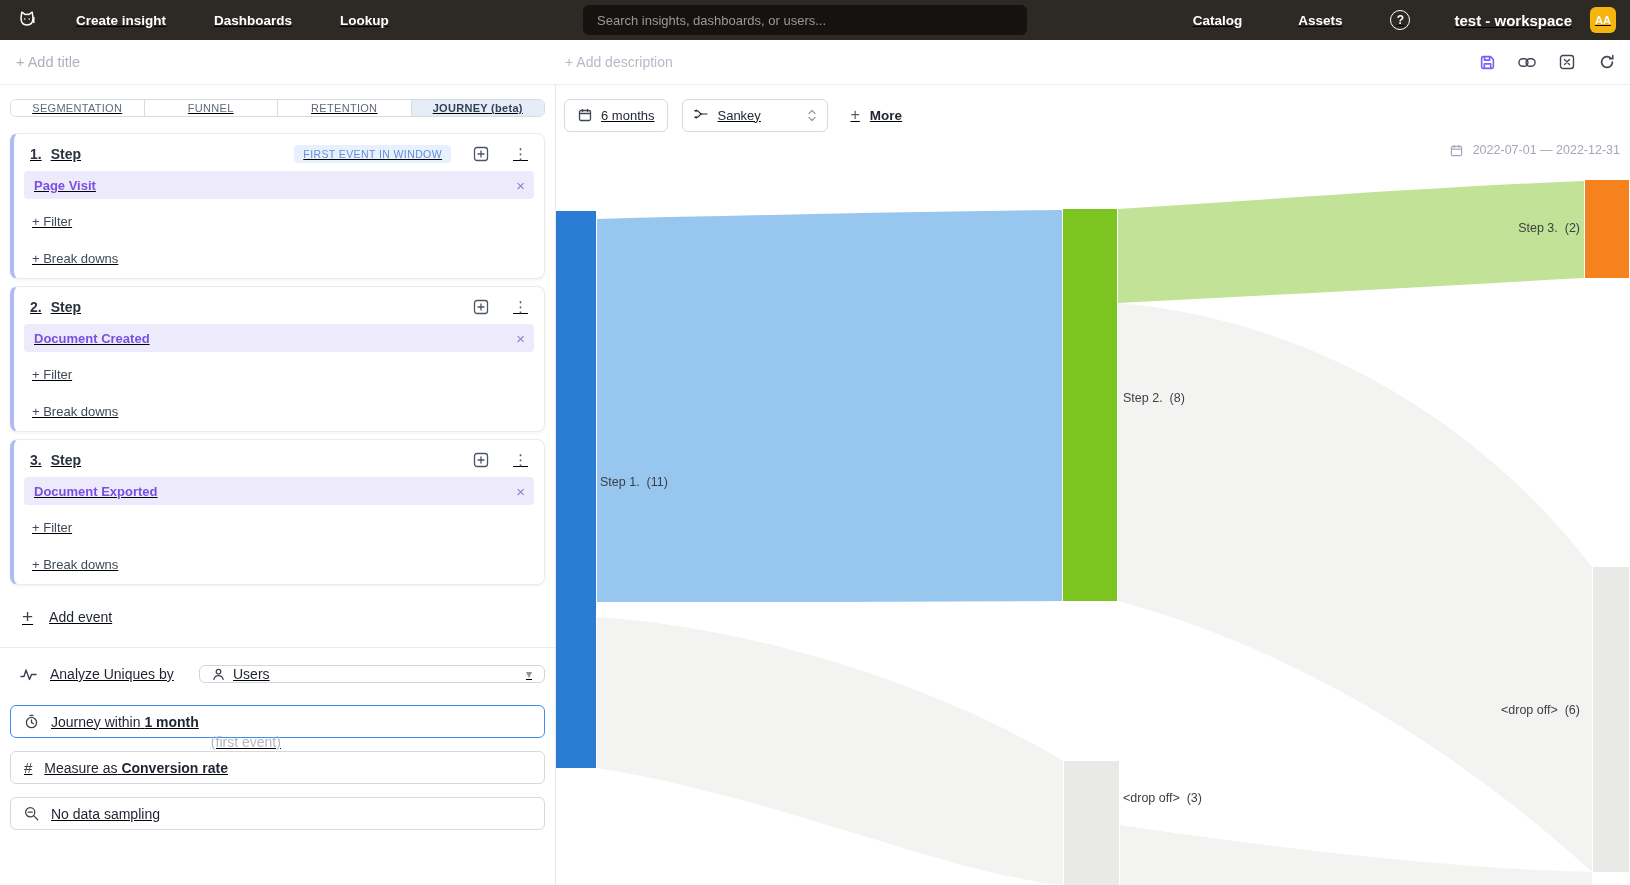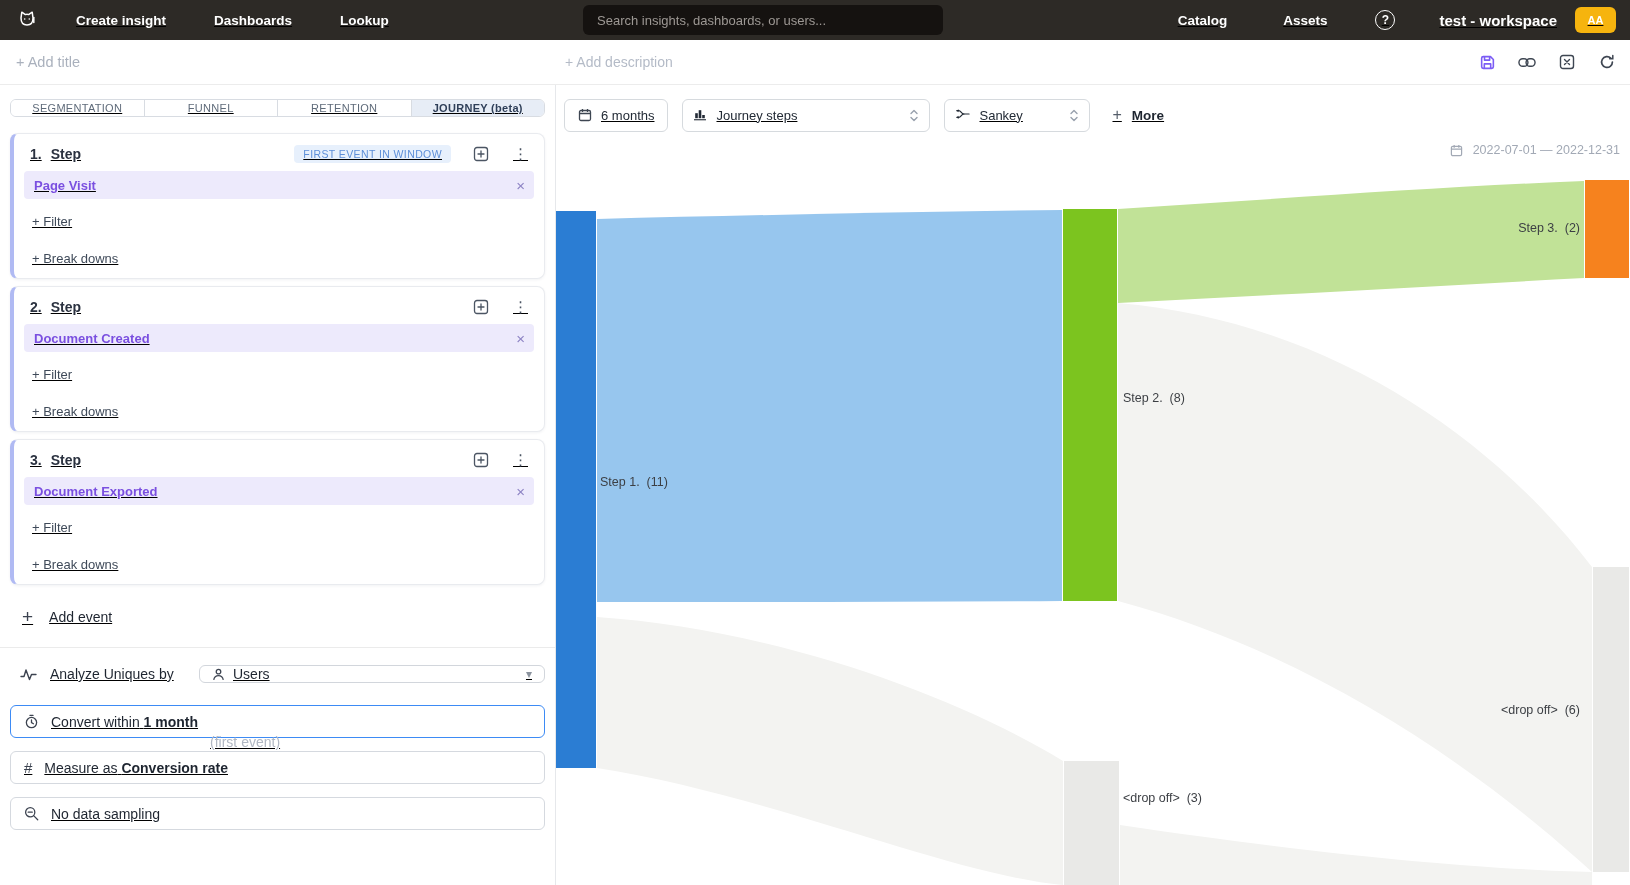--- a/index.html
+++ b/index.html
@@ -5,31 +5,31 @@
   * { margin:0; padding:0; box-sizing:border-box; }
   html,body { width:1630px; height:885px; overflow:hidden; background:#fff;
     font-family:"Liberation Sans", sans-serif; }
   .app { width:1630px; height:885px; display:flex; flex-direction:column;text-decoration:underline; }
 
   
   .topnav { height:40px; background:#2d2a26; display:flex; align-items:center;
     position:relative; flex:0 0 40px; padding:0 14px; color:#fff; }
   .brand { width:26px; height:26px; margin-right:36px; display:flex; align-items:center; justify-content:center; cursor:pointer;}
   .navitem { color:#fff; font-size:13.5px; font-weight:700; margin-right:48px; cursor:pointer; }
-  .nav-search { position:absolute; left:583px; top:5px; width:360px; height:30px;
+  .nav-search { position:absolute; left:583px; top:5px; width:444px; height:30px;
     background:#151210; border:none; border-radius:6px; color:#cfcbc7; font-size:13px;
     padding:0 14px; font-family:"Liberation Sans", sans-serif; outline:none; }
   .nav-search::placeholder { color:#9d9894; }
   .nav-right { margin-left:auto; display:flex; align-items:center; }
   .nav-right .navitem { margin-right:0; }
   .nav-help { width:20px; height:20px; border:1.6px solid #fff; border-radius:50%;
     display:flex; align-items:center; justify-content:center; font-size:12px; font-weight:700;
     margin:0 44px 0 48px; cursor:pointer; }
   .workspace { font-size:15px; font-weight:700; margin-right:18px; }
-  .avatar { width:41px; height:26px; border-radius:6px; background:#f6b40e; color:#fff;
+  .avatar { width:26px; height:26px; border-radius:6px; background:#f6b40e; color:#fff;
     font-size:11px; font-weight:700; display:flex; align-items:center; justify-content:center; cursor:pointer; }
 
   
   .headerbar { height:45px; flex:0 0 45px; background:#fff; border-bottom:1px solid #ececec;
     position:relative; display:flex; align-items:center; }
   .add-title { position:absolute; left:16px; color:#aab1bd; font-size:14.5px; cursor:text; }
   .add-desc { position:absolute; left:565px; color:#b4bbc7; font-size:14px; cursor:text; }
   .header-icons { position:absolute; right:14px; display:flex; align-items:center; gap:22px; }
   .hicon { width:18px; height:18px; color:#3e4652; cursor:pointer; display:flex; align-items:center; justify-content:center;}
   .hicon.save { color:#7b5cf5; }
@@ -271,21 +271,21 @@
 
       <div class="ctl-box focus">
         <span class="cicon">
           <svg width="15" height="15" viewBox="0 0 14 14" fill="none" stroke="currentColor" stroke-width="1.2" stroke-linecap="round">
             <circle cx="7" cy="8" r="4.8"></circle>
             <path d="M7 5.6 V8 L8.8 9.1"></path>
             <path d="M5.6 1.3 H8.4"></path>
           </svg>
         </span>
         <span>
-          <span>Convert within</span>
+          <span>Journey within</span>
           <b>1 month</b>
         </span>
         <span class="muted">(first event)</span>
       </div>
 
       <div class="ctl-box">
         <span class="cicon" style="font-size:15px;">#</span>
         <span>
           <span>Measure as</span>
           <b>Conversion rate</b>
@@ -311,37 +311,20 @@
         <div class="tool-btn">
           <span class="ticon">
             <svg width="14" height="14" viewBox="0 0 14 14" fill="none" stroke="currentColor" stroke-width="1.3">
               <rect x="1.5" y="2.5" width="11" height="10" rx="1.5"></rect>
               <path d="M4.5 1 V4 M9.5 1 V4 M1.5 5.5 H12.5"></path>
             </svg>
           </span>
           <span>6 months</span>
         </div>
 
-        <div class="tool-select w-journey">
-          <span class="ticon">
-            <svg width="14" height="14" viewBox="0 0 14 14" fill="currentColor">
-              <path d="M1 12.2 H13 V13.3 H1 Z"></path>
-              <rect x="2.2" y="6.2" width="2.6" height="5"></rect>
-              <rect x="5.7" y="3.2" width="2.6" height="8"></rect>
-              <rect x="9.2" y="8" width="2.6" height="3.2"></rect>
-            </svg>
-          </span>
-          <span>Journey steps</span>
-          <span class="updown">
-            <svg width="10" height="15" viewBox="0 0 10 15" fill="none" stroke="#98a1ad" stroke-width="1.4" stroke-linecap="round" stroke-linejoin="round">
-              <path d="M2 5.5 L5 2.5 L8 5.5"></path>
-                <path d="M2 9.5 L5 12.5 L8 9.5"></path>
-            </svg>
-          </span>
-        </div>
 
         <div class="tool-select w-sankey">
           <span class="ticon">
             <svg width="15" height="12" viewBox="0 0 16 12" fill="none" stroke="currentColor" stroke-width="1.3" stroke-linecap="round" stroke-linejoin="round">
               <path d="M15 6 H9.5 C6.5 6 6.5 2.5 4 2.5 H2"></path>
               <path d="M9.5 6 C6.5 6 6.5 9.5 4 9.5 H2"></path>
               <path d="M3.8 0.8 L1.6 2.5 L3.8 4.2" fill="currentColor" stroke="none"></path>
               <path d="M3.8 7.8 L1.6 9.5 L3.8 11.2" fill="currentColor" stroke="none"></path>
             </svg>
           </span>

